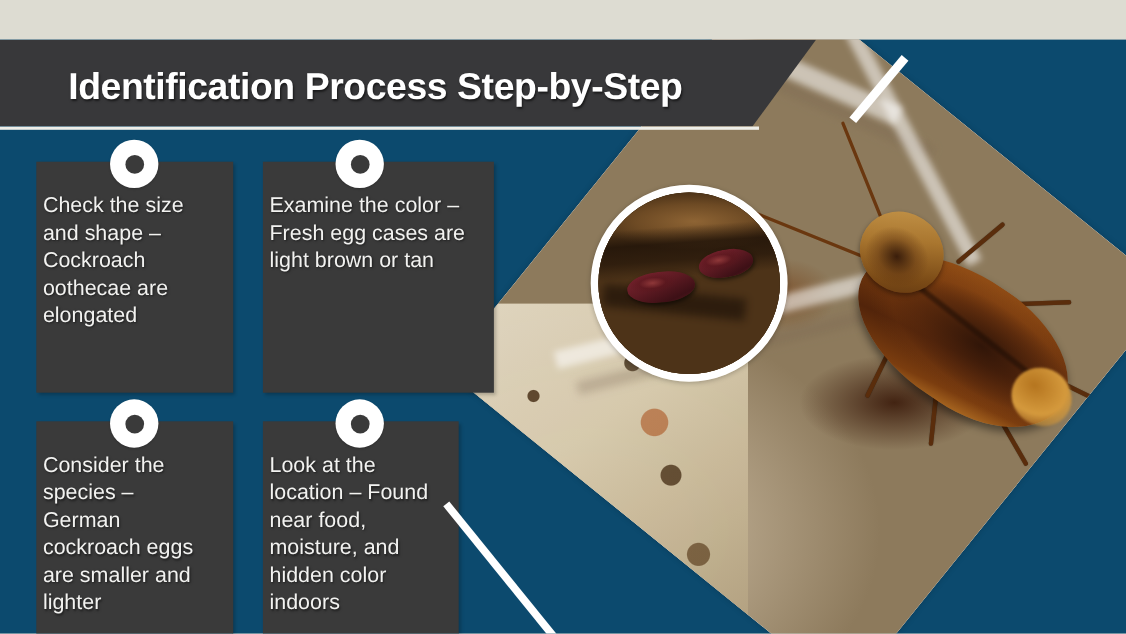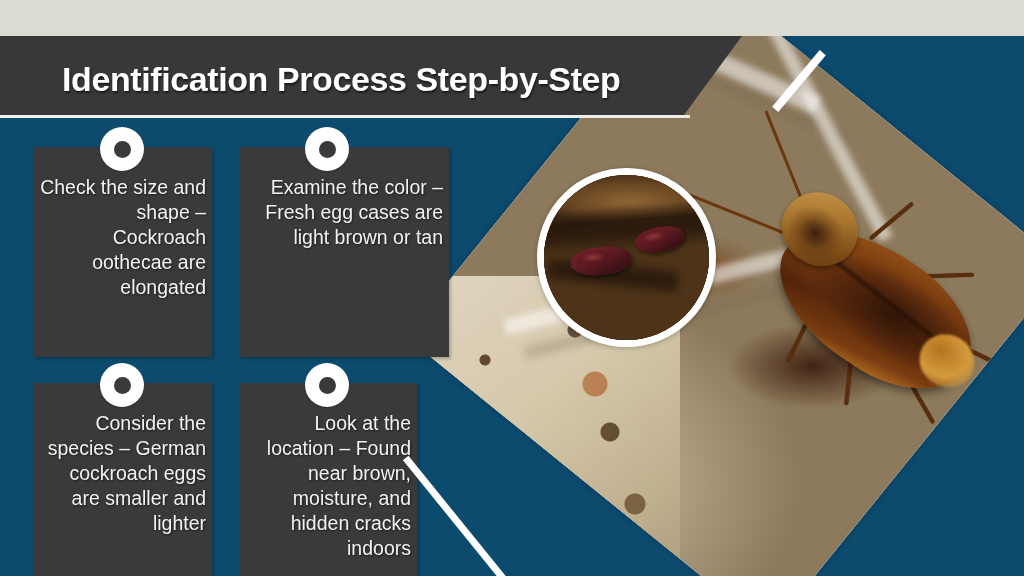--- a/index.html
+++ b/index.html
@@ -66,27 +66,27 @@
   
   .card {
     position: absolute;
     background: #3a3a3a;
     box-shadow: 2px 2px 3px rgba(0,0,0,0.22);
     z-index: 3;
   }
   .card-text {
     position: absolute;
     left: 6px;
-    right: 6px;
+    right: 24px;
     top: 28px;
     color: #f2f2f0;
     font-family: "Liberation Sans", sans-serif;
     font-size: 19.5px;
     line-height: 25px;
-    text-align: right;
+    text-align: left;
     text-shadow: 1px 1px 2px rgba(0,0,0,0.5);
   }
   .card-1 { left: 33px;  top: 111px; width: 179px; height: 210px; }
   .card-2 { left: 239px; top: 111px; width: 178px; height: 210px; padding-left: 32px; }
   .card-3 { left: 33px;  top: 347px; width: 179px; height: 210px; }
   .card-4 { left: 239px; top: 347px; width: 178px; height: 210px; }
 
   
   .ring {
     position: absolute;
@@ -388,17 +388,17 @@
     <div class="card-text">Examine the color – Fresh egg cases are light brown or tan</div>
   </div>
   <div class="ring ring-2"></div>
 
   <div class="card card-3">
     <div class="card-text">Consider the species – German cockroach eggs are smaller and lighter</div>
   </div>
   <div class="ring ring-3"></div>
 
   <div class="card card-4">
-    <div class="card-text">Look at the location – Found near brown, moisture, and hidden cracks indoors</div>
+    <div class="card-text">Look at the location – Found near food, moisture, and hidden color indoors</div>
   </div>
   <div class="ring ring-4"></div>
 
 </div>
 
 </body></html>

